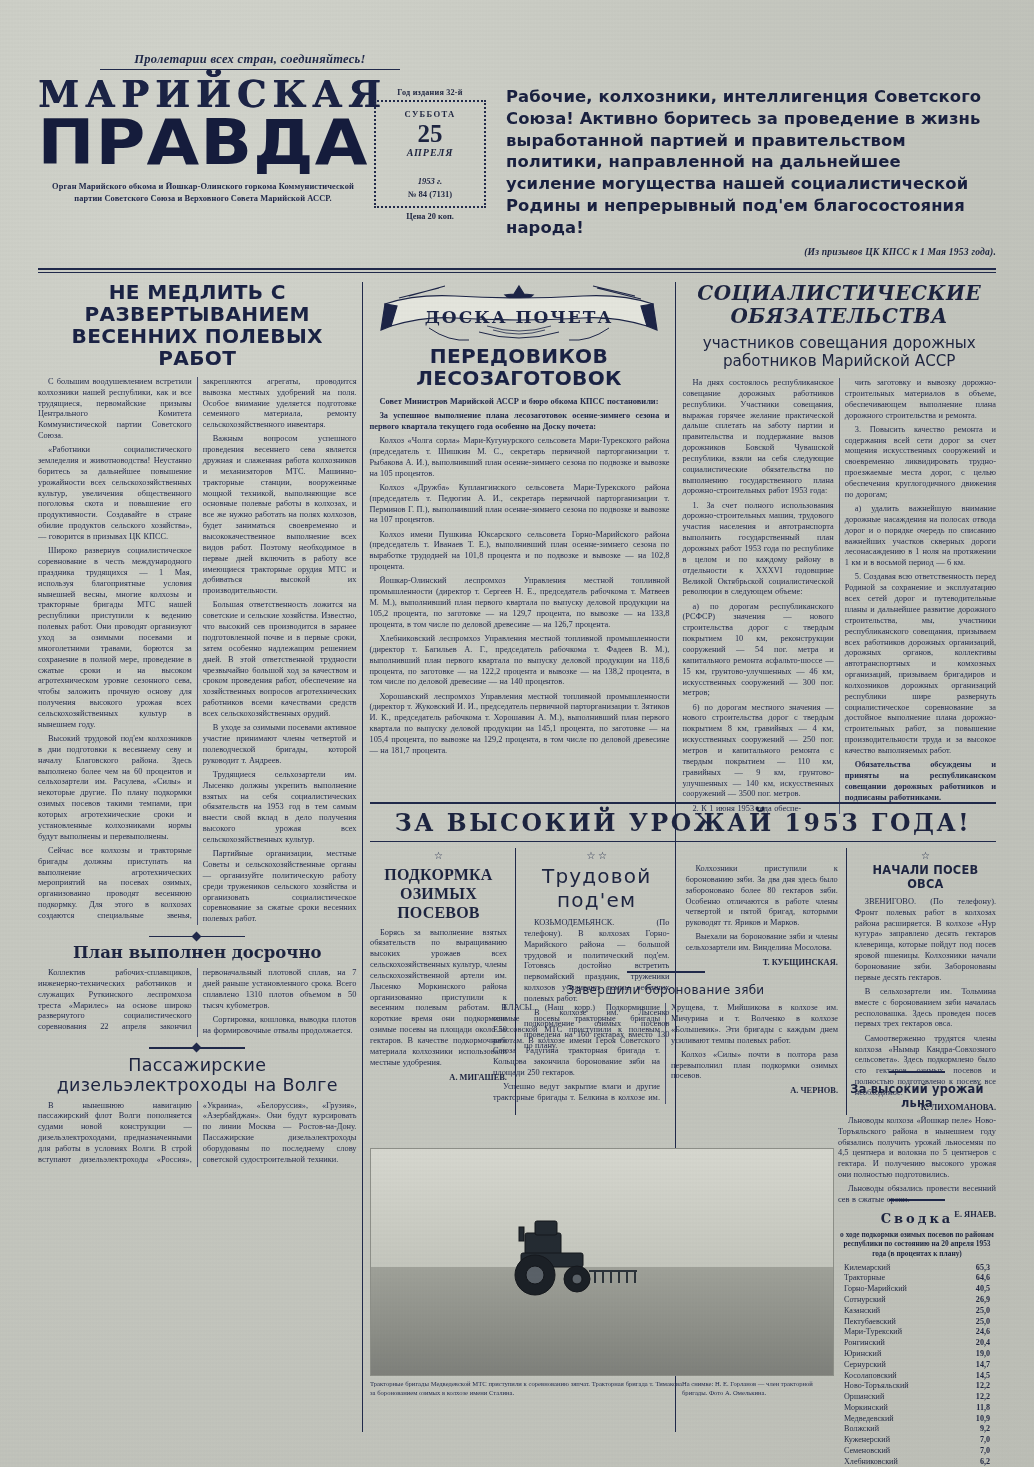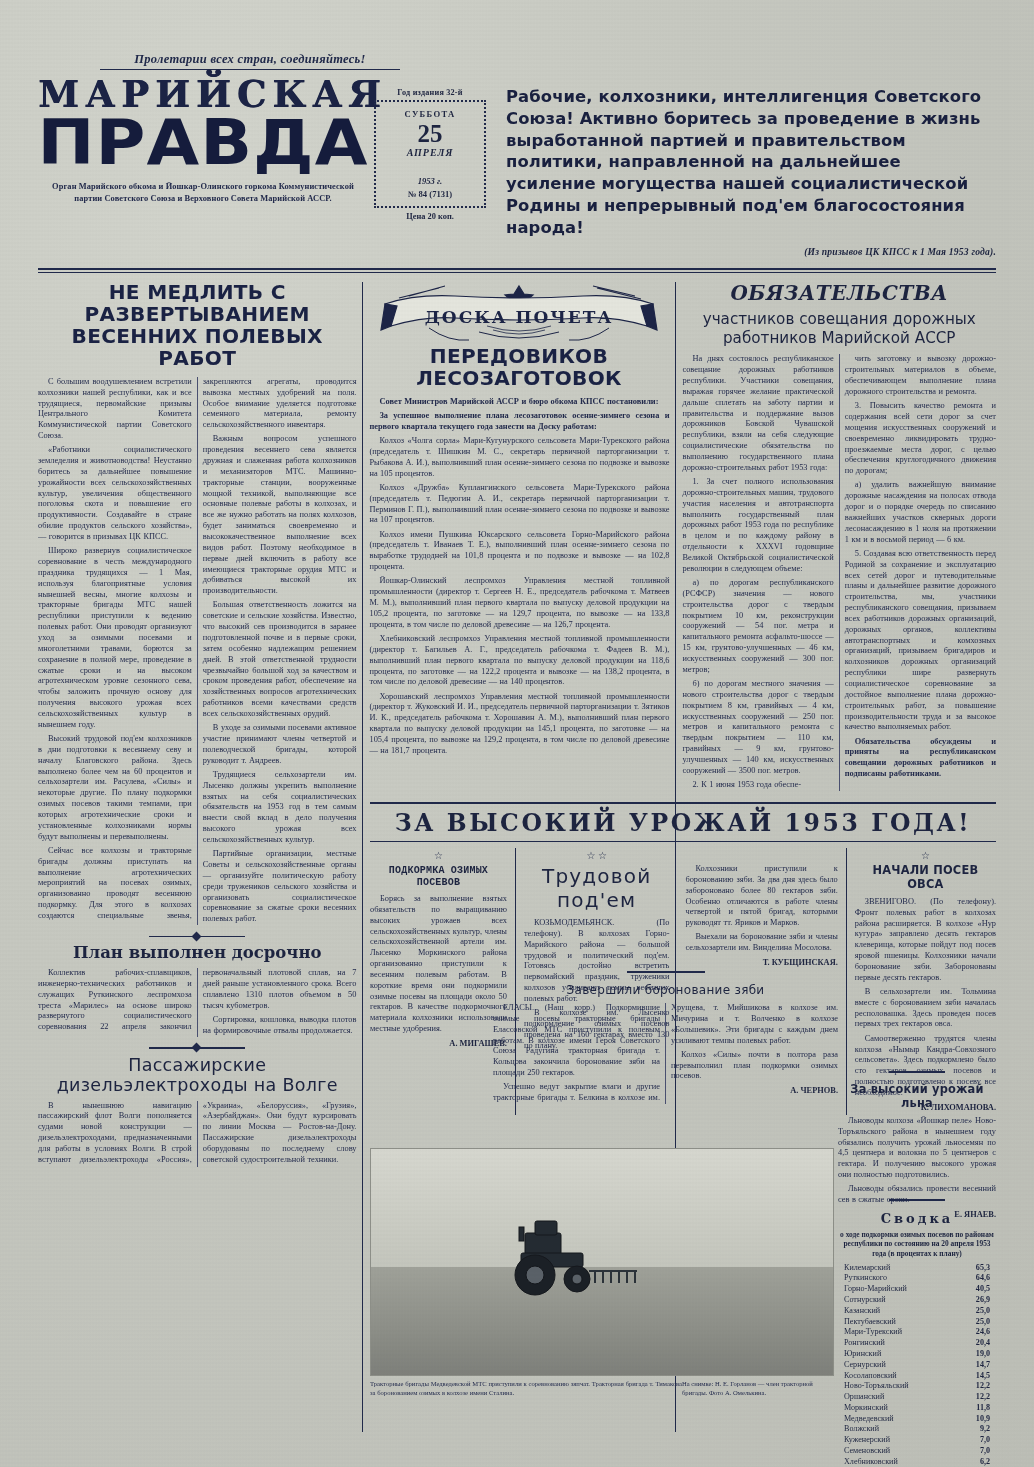--- a/index.html
+++ b/index.html
@@ -93,21 +93,21 @@
   }
   h2.hl-serif-it{
     font-family:"DejaVu Serif", serif;font-style:italic;font-weight:bold;
     font-size:20px;text-align:center;line-height:1.18;margin:0;letter-spacing:.5px;
   }
   h3.hl-sub{
     font-family:"DejaVu Sans", sans-serif;font-size:15.2px;font-weight:normal;
     text-align:center;line-height:1.22;margin:5px 0 7px;
   }
   h4.hl-small{
-    font-family:Liberation Mono, monospace;font-weight:bold;font-size:10px;
+    font-family:Liberation Serif, serif;font-weight:bold;font-size:16px;
     text-align:center;line-height:1.2;margin:4px 0 5px;letter-spacing:.2px;
   }
   h4.hl-small-sans{
     font-family:"DejaVu Sans", sans-serif;font-weight:bold;font-size:11.4px;
     text-align:center;line-height:1.22;margin:3px 0 5px;letter-spacing:.2px;
   }
   h3.hl-script{
     font-family:"DejaVu Sans", sans-serif;font-weight:normal;font-size:20px;
     text-align:center;margin:3px 0 6px;letter-spacing:1.2px;
   }
@@ -277,33 +277,34 @@
             <path d="M60 46 q20 14 40 12 M240 46 q-20 14 -40 12" stroke-width="1"></path>
             <path d="M110 50 q40 12 80 0" stroke-width="1"></path>
             <path d="M118 44 q32 10 64 0 M124 48 q26 8 52 0" stroke-width=".8"></path>
           </g>
           <text x="150" y="41" text-anchor="middle" font-family="DejaVu Serif, serif" font-size="17" font-weight="bold" letter-spacing="2" fill="#1c2446">ДОСКА ПОЧЕТА</text>
         </svg>
       </div>
       <h1 class="hl">ПЕРЕДОВИКОВ ЛЕСОЗАГОТОВОК</h1>
       <div class="body1">
         <p class="t b">Совет Министров Марийской АССР и бюро обкома КПСС постановили:</p>
-        <p class="t b">За успешное выполнение плана лесозаготовок осенне-зимнего сезона и первого квартала текущего года занести на Доску работам:</p>
+        <p class="t b">За успешное выполнение плана лесозаготовок осенне-зимнего сезона и первого квартала текущего года особенно на Доску почета:</p>
         <p class="t">Колхоз «Чолга сорла» Мари-Кугунурского сельсовета Мари-Турекского района (председатель т. Шишкин М. С., секретарь первичной парторганизации т. Рыбакова А. И.), выполнивший план осенне-зимнего сезона по подвозке и вывозке на 105 процентов.</p>
         <p class="t">Колхоз «Дружба» Куплангинского сельсовета Мари-Турекского района (председатель т. Педюгин А. И., секретарь первичной парторганизации т. Перминов Г. П.), выполнивший план осенне-зимнего сезона по подвозке и вывозке на 107 процентов.</p>
         <p class="t">Колхоз имени Пушкина Юксарского сельсовета Горно-Марийского района (председатель т. Иванаев Т. Е.), выполнивший план осенне-зимнего сезона по выработке трудодней на 101,8 процента и по подвозке и вывозке — на 102,8 процента.</p>
         <p class="t">Йошкар-Олинский леспромхоз Управления местной топливной промышленности (директор т. Сергеев Н. Е., председатель рабочкома т. Матвеев М. М.), выполнивший план первого квартала по выпуску деловой продукции на 105,2 процента, по заготовке — на 129,7 процента, по вывозке — на 133,8 процента, в том числе по деловой древесине — на 126,7 процента.</p>
         <p class="t">Хлебниковский леспромхоз Управления местной топливной промышленности (директор т. Багильев А. Г., председатель рабочкома т. Фадеев В. М.), выполнивший план первого квартала по выпуску деловой продукции на 118,6 процента, по заготовке — на 122,2 процента и вывозке — на 138,2 процента, в том числе по деловой древесине — на 140 процентов.</p>
         <p class="t">Хорошавский леспромхоз Управления местной топливной промышленности (директор т. Жуковский И. И., председатель первичной парторганизации т. Зятиков И. К., председатель рабочкома т. Хорошавин А. М.), выполнивший план первого квартала по выпуску деловой продукции на 145,1 процента, по заготовке — на 105,4 процента, по вывозке на 129,2 процента, в том числе по деловой древесине — на 181,7 процента.</p>
       </div>
     </div>
 
     <div class="vrule"></div>
 
     <div class="col colE">
+      <h2 class="hl-serif-it">СОЦИАЛИСТИЧЕСКИЕ</h2>
       <h2 class="hl-serif-it">ОБЯЗАТЕЛЬСТВА</h2>
       <h3 class="hl-sub">участников совещания дорожных работников Марийской АССР</h3>
       <div class="body2">
         <p class="t">На днях состоялось республиканское совещание дорожных работников республики. Участники совещания, выражая горячее желание практической дальше сплетать на заботу партии и правительства и поддержание вызов дорожников Бовской Чувашской республики, взяли на себя следующие социалистические обязательства по выполнению государственного плана дорожно-строительных работ 1953 года:</p>
         <p class="t">1. За счет полного использования дорожно-строительных машин, трудового участия населения и автотранспорта выполнить государственный план дорожных работ 1953 года по республике в целом и по каждому району в отдельности к XXXVI годовщине Великой Октябрьской социалистической революции в следующем объеме:</p>
         <p class="t">а) по дорогам республиканского (РСФСР) значения — нового строительства дорог с твердым покрытием 10 км, реконструкции сооружений — 54 пог. метра и капитального ремонта асфальто-шоссе — 15 км, грунтово-улучшенных — 46 км, искусственных сооружений — 300 пог. метров;</p>
         <p class="t">б) по дорогам местного значения — нового строительства дорог с твердым покрытием 8 км, гравийных — 4 км, искусственных сооружений — 250 пог. метров и капитального ремонта с твердым покрытием — 110 км, гравийных — 9 км, грунтово-улучшенных — 140 км, искусственных сооружений — 3500 пог. метров.</p>
         <p class="t">2. К 1 июня 1953 года обеспе-</p>
         <p class="t">чить заготовку и вывозку дорожно-строительных материалов в объеме, обеспечивающем выполнение плана дорожного строительства и ремонта.</p>
         <p class="t">3. Повысить качество ремонта и содержания всей сети дорог за счет мощения искусственных сооружений и своевременно ликвидировать трудно-проезжаемые места дорог, с целью обеспечения круглогодичного движения по дорогам;</p>
@@ -376,21 +377,21 @@
     <div class="divider-plain"><span style="width:56px;"></span></div>
     <div class="svodka-title">Сводка</div>
     <div class="svodka-sub">о ходе подкормки озимых посевов по районам республики по состоянию на 20 апреля 1953 года (в процентах к плану)</div>
     <table class="svodka">
       <tbody id="svodka-body">
             <tr>
               <td class="name">Килемарский</td>
               <td class="val">65,3</td>
             </tr>
             <tr>
-              <td class="name">Руткинского</td>
+              <td class="name">Тракторные</td>
               <td class="val">64,6</td>
             </tr>
             <tr>
               <td class="name">Горно-Марийский</td>
               <td class="val">40,5</td>
             </tr>
             <tr>
               <td class="name">Сотнурский</td>
               <td class="val">26,9</td>
             </tr>

